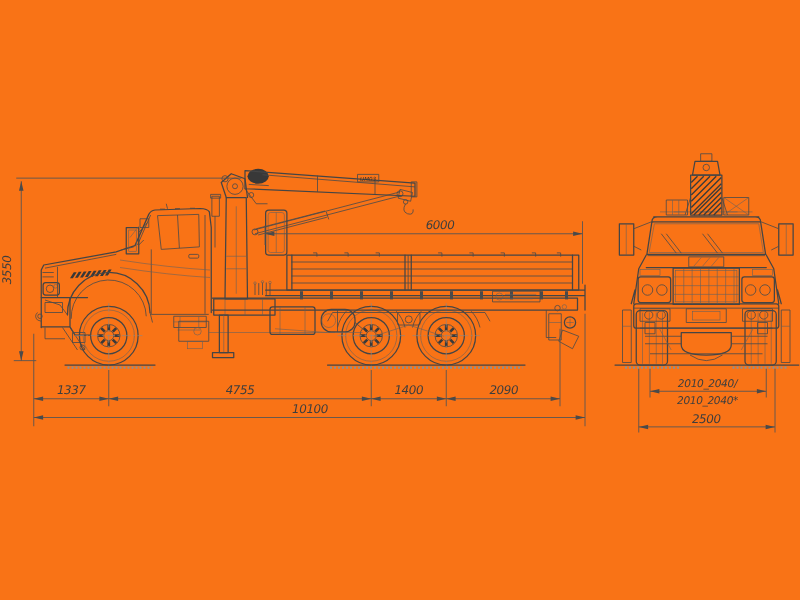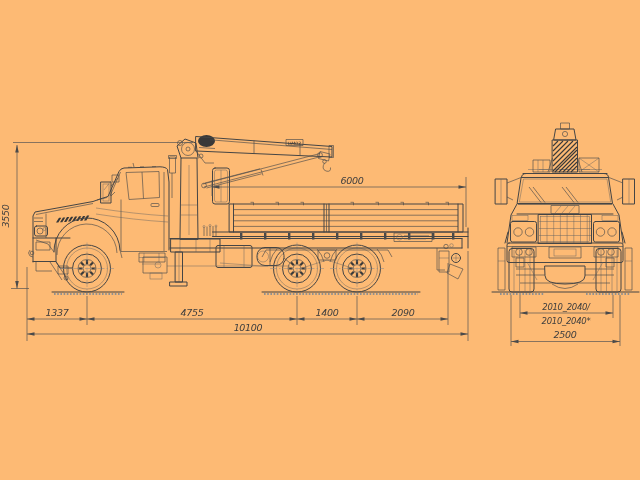--- a/index.html
+++ b/index.html
@@ -1,16 +1,16 @@
 <!DOCTYPE html>
 <html><head>
 <meta charset="utf-8">
 <style>
   html,body{margin:0;padding:0;background:#fff;}
-  .canvas{position:relative;width:640px;height:480px;background:#fdba74;overflow:hidden;}
+  .canvas{position:relative;width:640px;height:480px;background:#f97316;overflow:hidden;}
   .s0{fill:none;stroke:#454545;stroke-width:1;stroke-linejoin:round;stroke-linecap:round;}
   .s1{fill:none;stroke:#4a4a4a;stroke-width:.65;stroke-linejoin:round;}
   .s2{fill:none;stroke:#606060;stroke-width:.45;}
   .sd{fill:none;stroke:#555;stroke-width:.7;}
   .ar{fill:#4a4a4a;stroke:none;}
   .dk{fill:#383838;stroke:none;}
   .hat{stroke:#909090;stroke-width:1.8;stroke-dasharray:1.6,1.6;fill:none;}
   .txt{font:italic 9.5px "DejaVu Sans",sans-serif;fill:#3e3e3e;letter-spacing:-0.3px;}
   .txts{font:italic 8.5px "DejaVu Sans",sans-serif;fill:#3e3e3e;letter-spacing:-0.3px;}
   .txtt{font:italic 4.5px "DejaVu Sans",sans-serif;fill:#333;}

